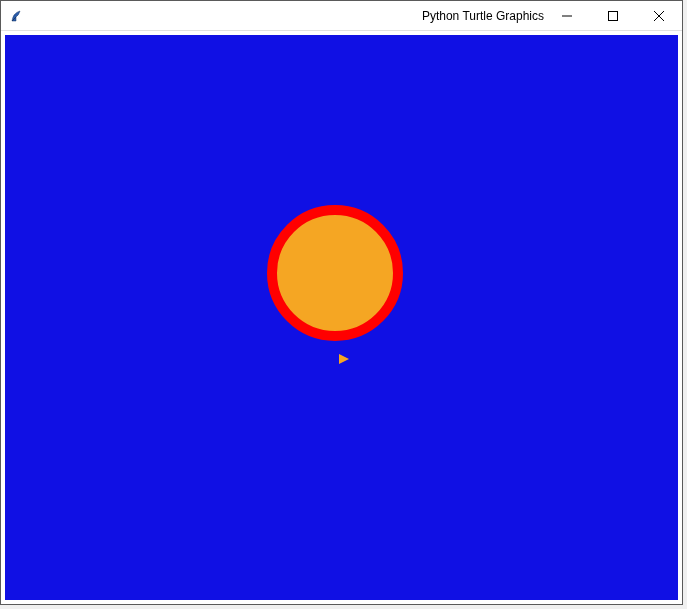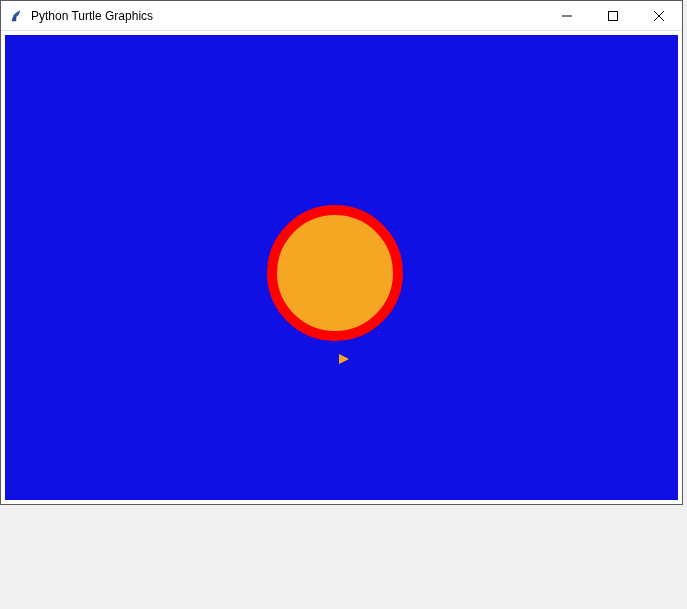--- a/index.html
+++ b/index.html
@@ -5,25 +5,26 @@
     * { margin: 0; padding: 0; box-sizing: border-box; }
     body {
       font-family: 'Segoe UI', Tahoma, sans-serif;
       background: #f0f0f0;
       width: 687px;
       height: 609px;
       overflow: hidden;
     }
     .window {
       width: 683px;
-      height: 505px;
+      height: 605px;
       background: #3b82f6;
       border: 1px solid #5a5a5a;
       display: flex;
       flex-direction: column;
+      text-align: right;
     }
     .titlebar {
       height: 30px;
       background: #ffffff;
       display: flex;
       align-items: center;
       border-bottom: 1px solid #e0e0e0;
     }
     .titlebar-icon {
       width: 16px;

